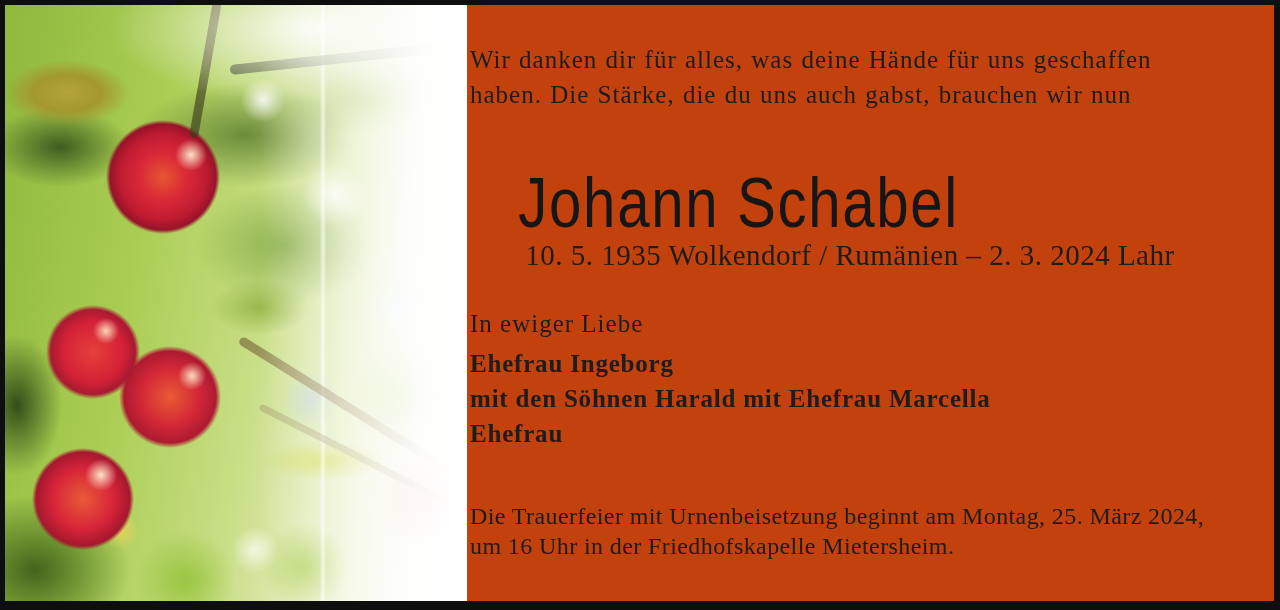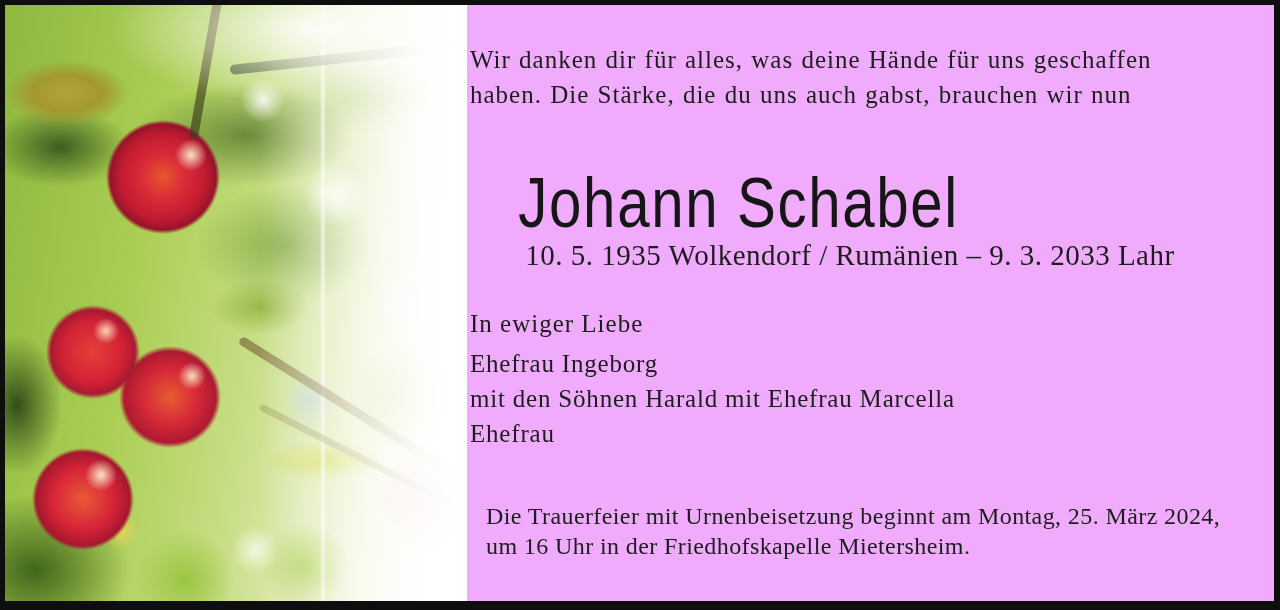--- a/index.html
+++ b/index.html
@@ -3,21 +3,21 @@
 <meta charset="utf-8">
 <style>
   * { margin: 0; padding: 0; box-sizing: border-box; }
   html, body { background: #ffffff; }
   body { font-family: "Liberation Serif", serif; }
 
   .card {
     position: relative;
     width: 1280px;
     height: 610px;
-    background: #f0abfc;
+    background: #c2410c;
     border-style: solid;
     border-color: #0e0e0e;
     border-width: 5px 6px 9px 5px;
     overflow: hidden;
   }
 
   
   .photo {
     position: absolute;
     left: 0; top: 0;
@@ -116,28 +116,27 @@
     white-space: nowrap;
   }
   .salutation {
     top: 301px;
     font-size: 25px; line-height: 35px;
     letter-spacing: 1px;
   }
   .family {
     top: 341px;
     font-size: 25px; line-height: 35px;
-    font-weight: normal;
+    font-weight: bold;
     letter-spacing: 0.8px;
   }
   .funeral {
     top: 496px;
     font-size: 24px; line-height: 30px;
     letter-spacing: 0.4px;
-    margin-left: 16px;
   }
   .nowrap-line { white-space: nowrap; }
 </style>
 </head>
 <body>
 
 <div class="card">
 
   <div class="photo">
     <div class="branch b-stem"></div>
@@ -151,21 +150,21 @@
 
     <div class="opening">
       <div class="nowrap-line">Wir danken dir für alles, was deine Hände für uns geschaffen</div>
       <div class="nowrap-line">haben. Die Stärke, die du uns auch gabst, brauchen wir nun</div>
     </div>
 
     <div class="deceased-name">
       <span class="condense">Johann Schabel</span>
     </div>
 
-    <div class="life-dates">10. 5. 1935 Wolkendorf / Rumänien – 9. 3. 2033 Lahr</div>
+    <div class="life-dates">10. 5. 1935 Wolkendorf / Rumänien – 2. 3. 2024 Lahr</div>
 
     <div class="salutation">In ewiger Liebe</div>
 
     <div class="family">
       <div class="nowrap-line">Ehefrau Ingeborg</div>
       <div class="nowrap-line">mit den Söhnen Harald mit Ehefrau Marcella</div>
       <div class="nowrap-line">Ehefrau</div>
     </div>
 
     <div class="funeral">

